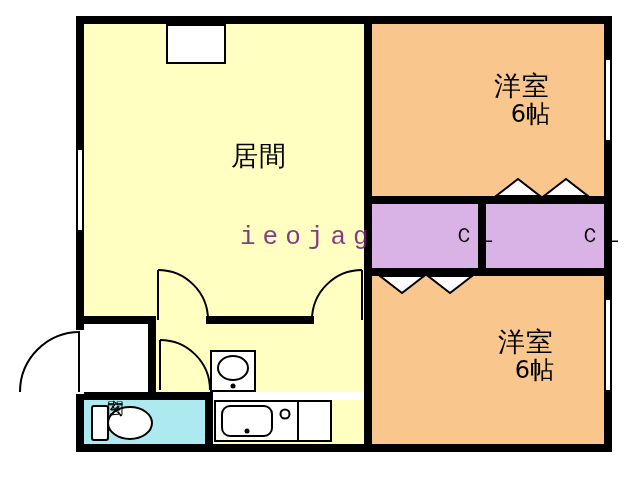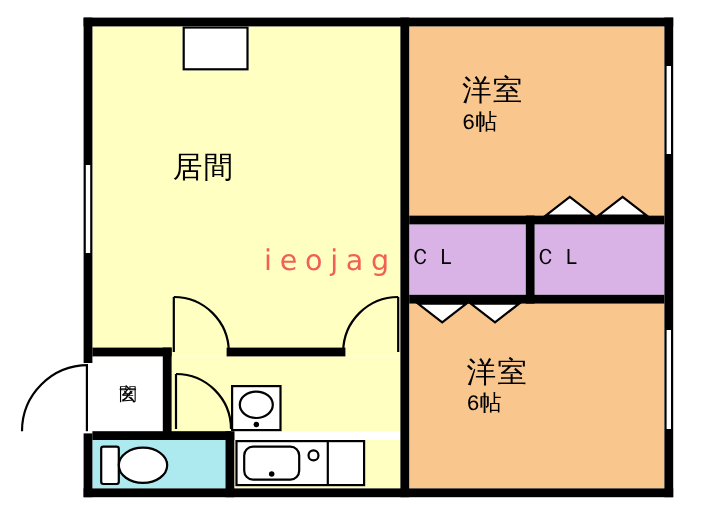--- a/index.html
+++ b/index.html
@@ -4,24 +4,24 @@
 <style>
   html,body{margin:0;padding:0;background:#fff;}
   #plan{
     position:relative;width:640px;height:480px;background:#fff;overflow:hidden;
     font-family:"DejaVu Sans",sans-serif;color:#000;
   }
   .fill{position:absolute;}
   .wall{position:absolute;background:#000;}
   .window-v{position:absolute;width:8px;background:#fff;border-left:2px solid #000;border-right:2px solid #000;box-sizing:border-box;}
   .fixture-rect{position:absolute;background:#fff;border:2px solid #000;box-sizing:border-box;}
-  .label{position:absolute;text-align:left;line-height:1.15;font-family:Liberation Mono, monospace;}
+  .label{position:absolute;text-align:right;line-height:1.15;}
   .room-name{font-size:27px;letter-spacing:1px;}
-  .room-size{font-size:20px;}
-  .cl-label{font-size:20px;letter-spacing:4px;}
+  .room-size{font-size:24px;}
+  .cl-label{font-size:20px;letter-spacing:4px;padding-left:24px;}
   .genkan-label{font-size:16px;writing-mode:vertical-rl;letter-spacing:2px;}
   .watermark{position:absolute;font-size:26px;letter-spacing:7px;opacity:.85;}
   svg{position:absolute;left:0;top:0;pointer-events:none;}
 </style>
 </head>
 <body>
 
 <div id="plan">
 
   <div class="fill" style="left: 84px; top: 24px; width: 280px; height: 300px; background-color: rgb(255, 255, 194);"></div>
@@ -122,15 +122,15 @@
   <div class="label" style="left:424px;top:326px;width:130px;">
     <div class="room-name">洋室</div>
     <div class="room-size">6帖</div>
   </div>
 
   <div class="label cl-label" style="left:372px;top:224px;width:106px;">ＣＬ</div>
   <div class="label cl-label" style="left:486px;top:224px;width:118px;">ＣＬ</div>
 
   <div class="label genkan-label" style="left:106px;top:336px;height:54px;">玄関</div>
 
-  <div class="watermark" style="left: 240px; top: 222px; color: #ef4444;">ieojag</div>
+  <div class="watermark" style="left: 240px; top: 222px; color: #701a75; font-family: Liberation Mono, monospace;">ieojag</div>
 
 </div>
 
 </body></html>

